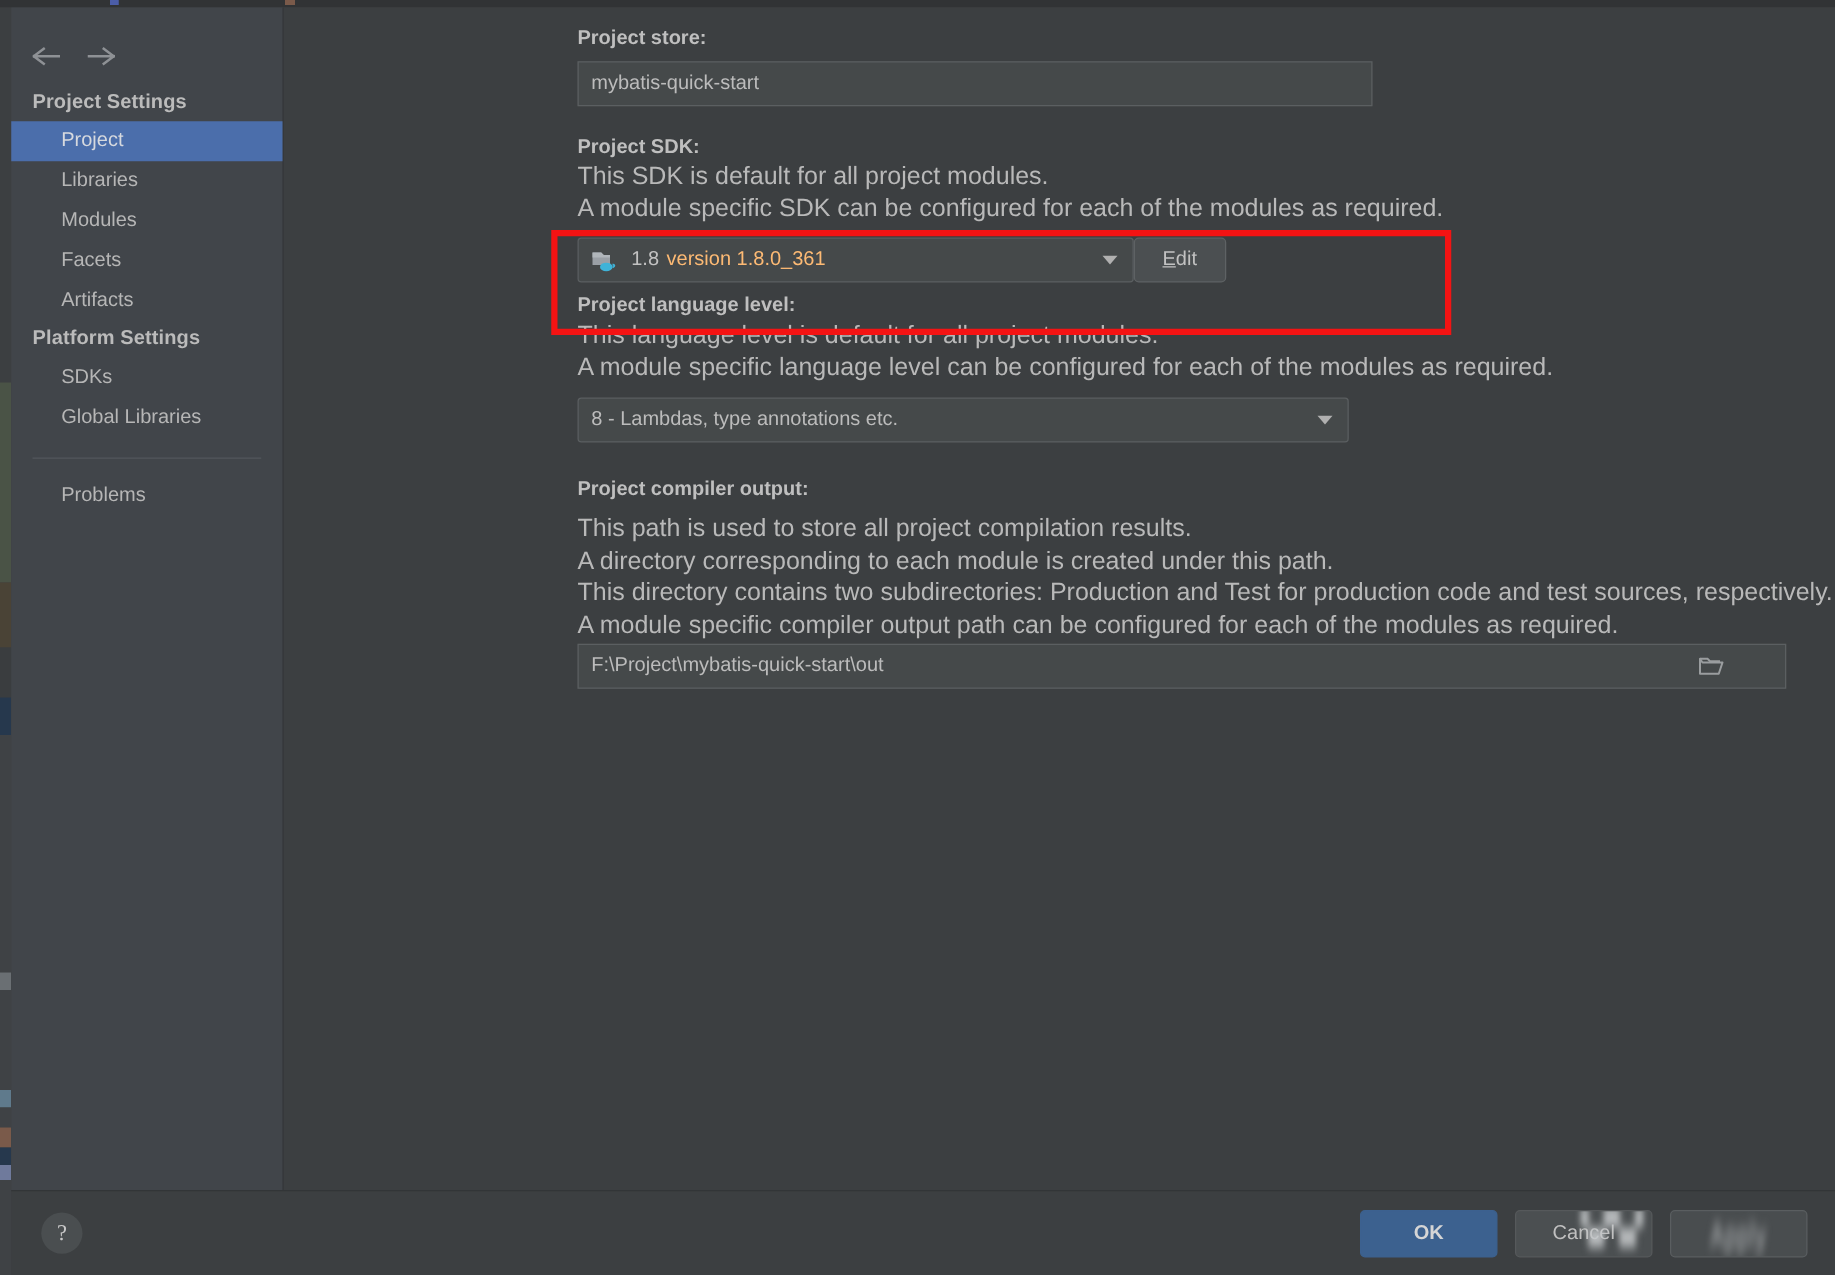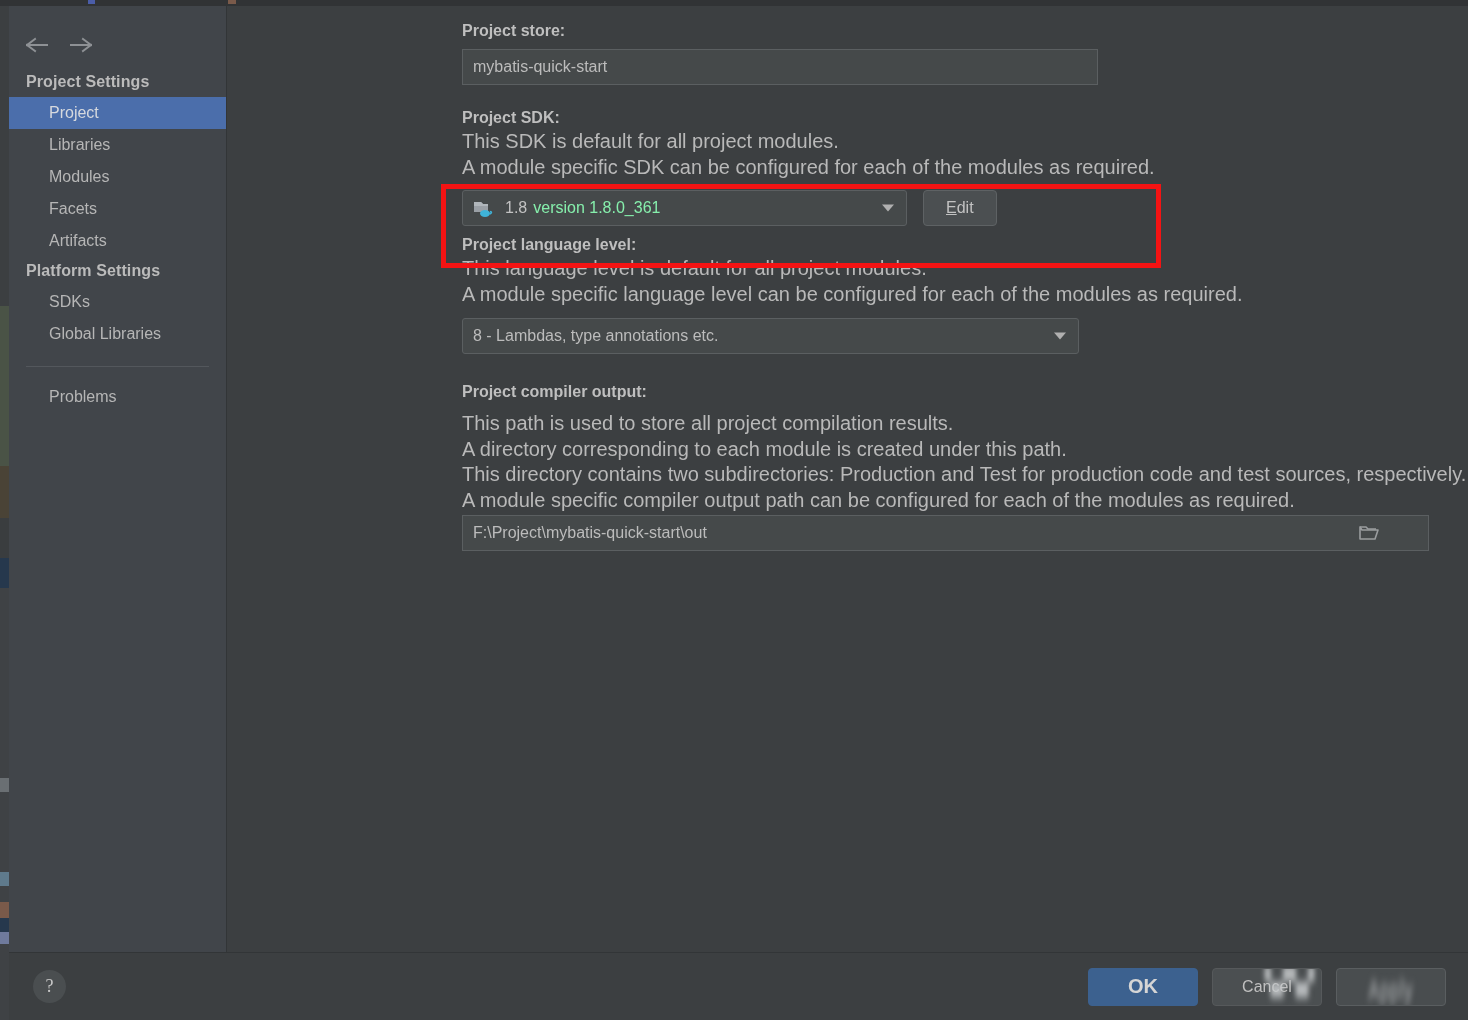--- a/index.html
+++ b/index.html
@@ -165,21 +165,21 @@
     position: absolute;
     right: 12px;
     top: 50%;
     transform: translateY(-50%);
     width: 0; height: 0;
     border-left: 6px solid transparent;
     border-right: 6px solid transparent;
     border-top: 7px solid #b0b0b0;
   }
   .sdk-text-primary { font-size: 16px; color: #c2c2c2; margin-left: 8px; }
-  .sdk-text-secondary { font-size: 16px; color: #86efac; margin-left: 6px; }
+  .sdk-text-secondary { font-size: 16px; color: #fdba74; margin-left: 6px; }
 
   .btn {
     background: #4b4f51;
     border: 1px solid #5e6264;
     border-radius: 4px;
     color: #c2c2c2;
     font-size: 16px;
     font-family: "Liberation Sans", sans-serif;
     height: 36px;
     padding: 0 22px;
@@ -246,21 +246,21 @@
   }
   .btn-primary {
     background: #3c618f;
     border: 1px solid #3c618f;
     color: #d5d5d5;
     font-weight: bold;
     width: 110px;
     height: 38px;
     border-radius: 4px;
     display: inline-flex; align-items: center; justify-content: center;
-    font-size: 20px;
+    font-size: 16px;
     font-family: "Liberation Sans", sans-serif;
   }
   .btn-secondary {
     background: #4b4f51;
     border: 1px solid #56595b;
     color: #c0c0c0;
     width: 110px;
     height: 38px;
     border-radius: 4px;
     display: inline-flex; align-items: center; justify-content: center;
@@ -381,21 +381,21 @@
     <div id="content">
 
       <div class="field-label">Project store:</div>
       <div class="text-input" id="project-name-input">mybatis-quick-start</div>
 
       <div style="height:22px"></div>
       <div class="field-label">Project SDK:</div>
       <div class="desc-line">This SDK is default for all project modules.</div>
       <div class="desc-line">A module specific SDK can be configured for each of the modules as required.</div>
 
-      <div style="display:flex; gap:16px; margin-top:10px;">
+      <div style="display:flex; margin-top:10px;">
 
         <div class="combo" style="width:445px;">
           <span style="display:flex;">
             <svg width="24" height="20" viewBox="0 0 24 20">
               <path d="M1 4 h7 l2 2 h5 v8 h-14 z" fill="#9aa0a6"></path>
               <path d="M1 4 h7 l2 2 h5 v2 h-14 z" fill="#b0b6bb"></path>
               <ellipse cx="12" cy="15.5" rx="5" ry="3.4" fill="#3fb3d8"></ellipse>
               <path d="M17 13.6 q3 0.6 0 2.4" stroke="#3fb3d8" stroke-width="1.5" fill="none"></path>
             </svg>
           </span>

